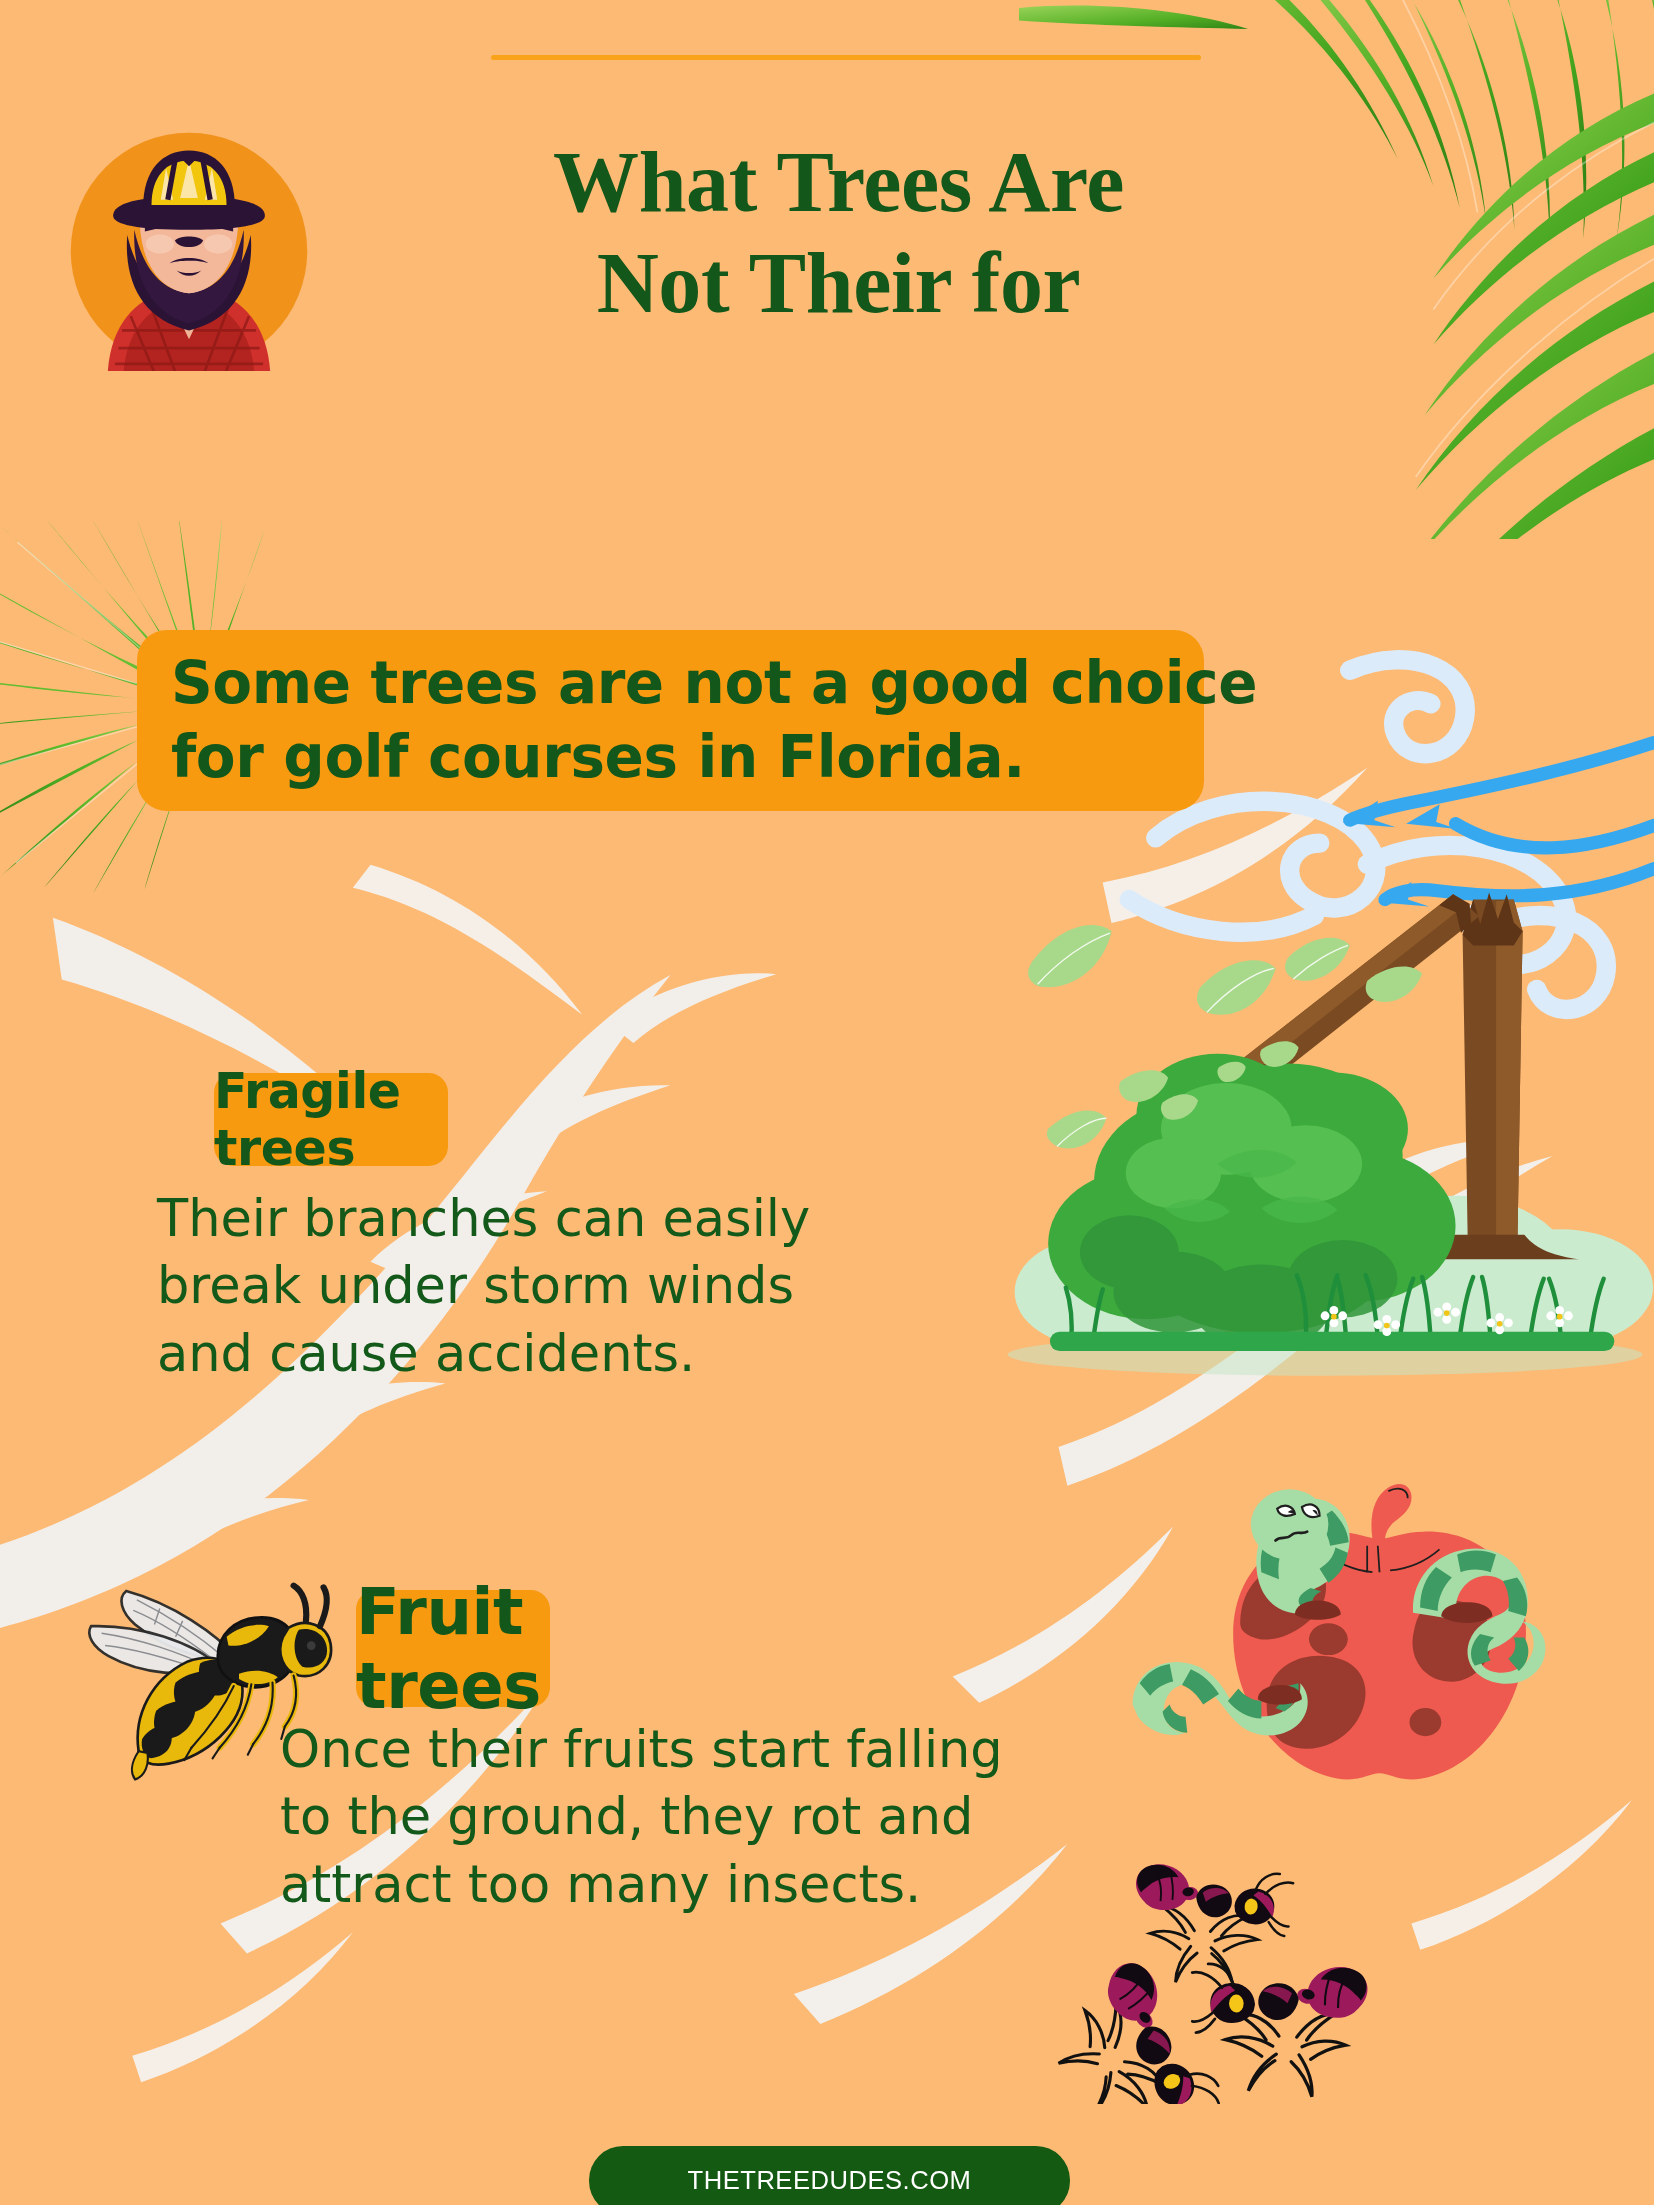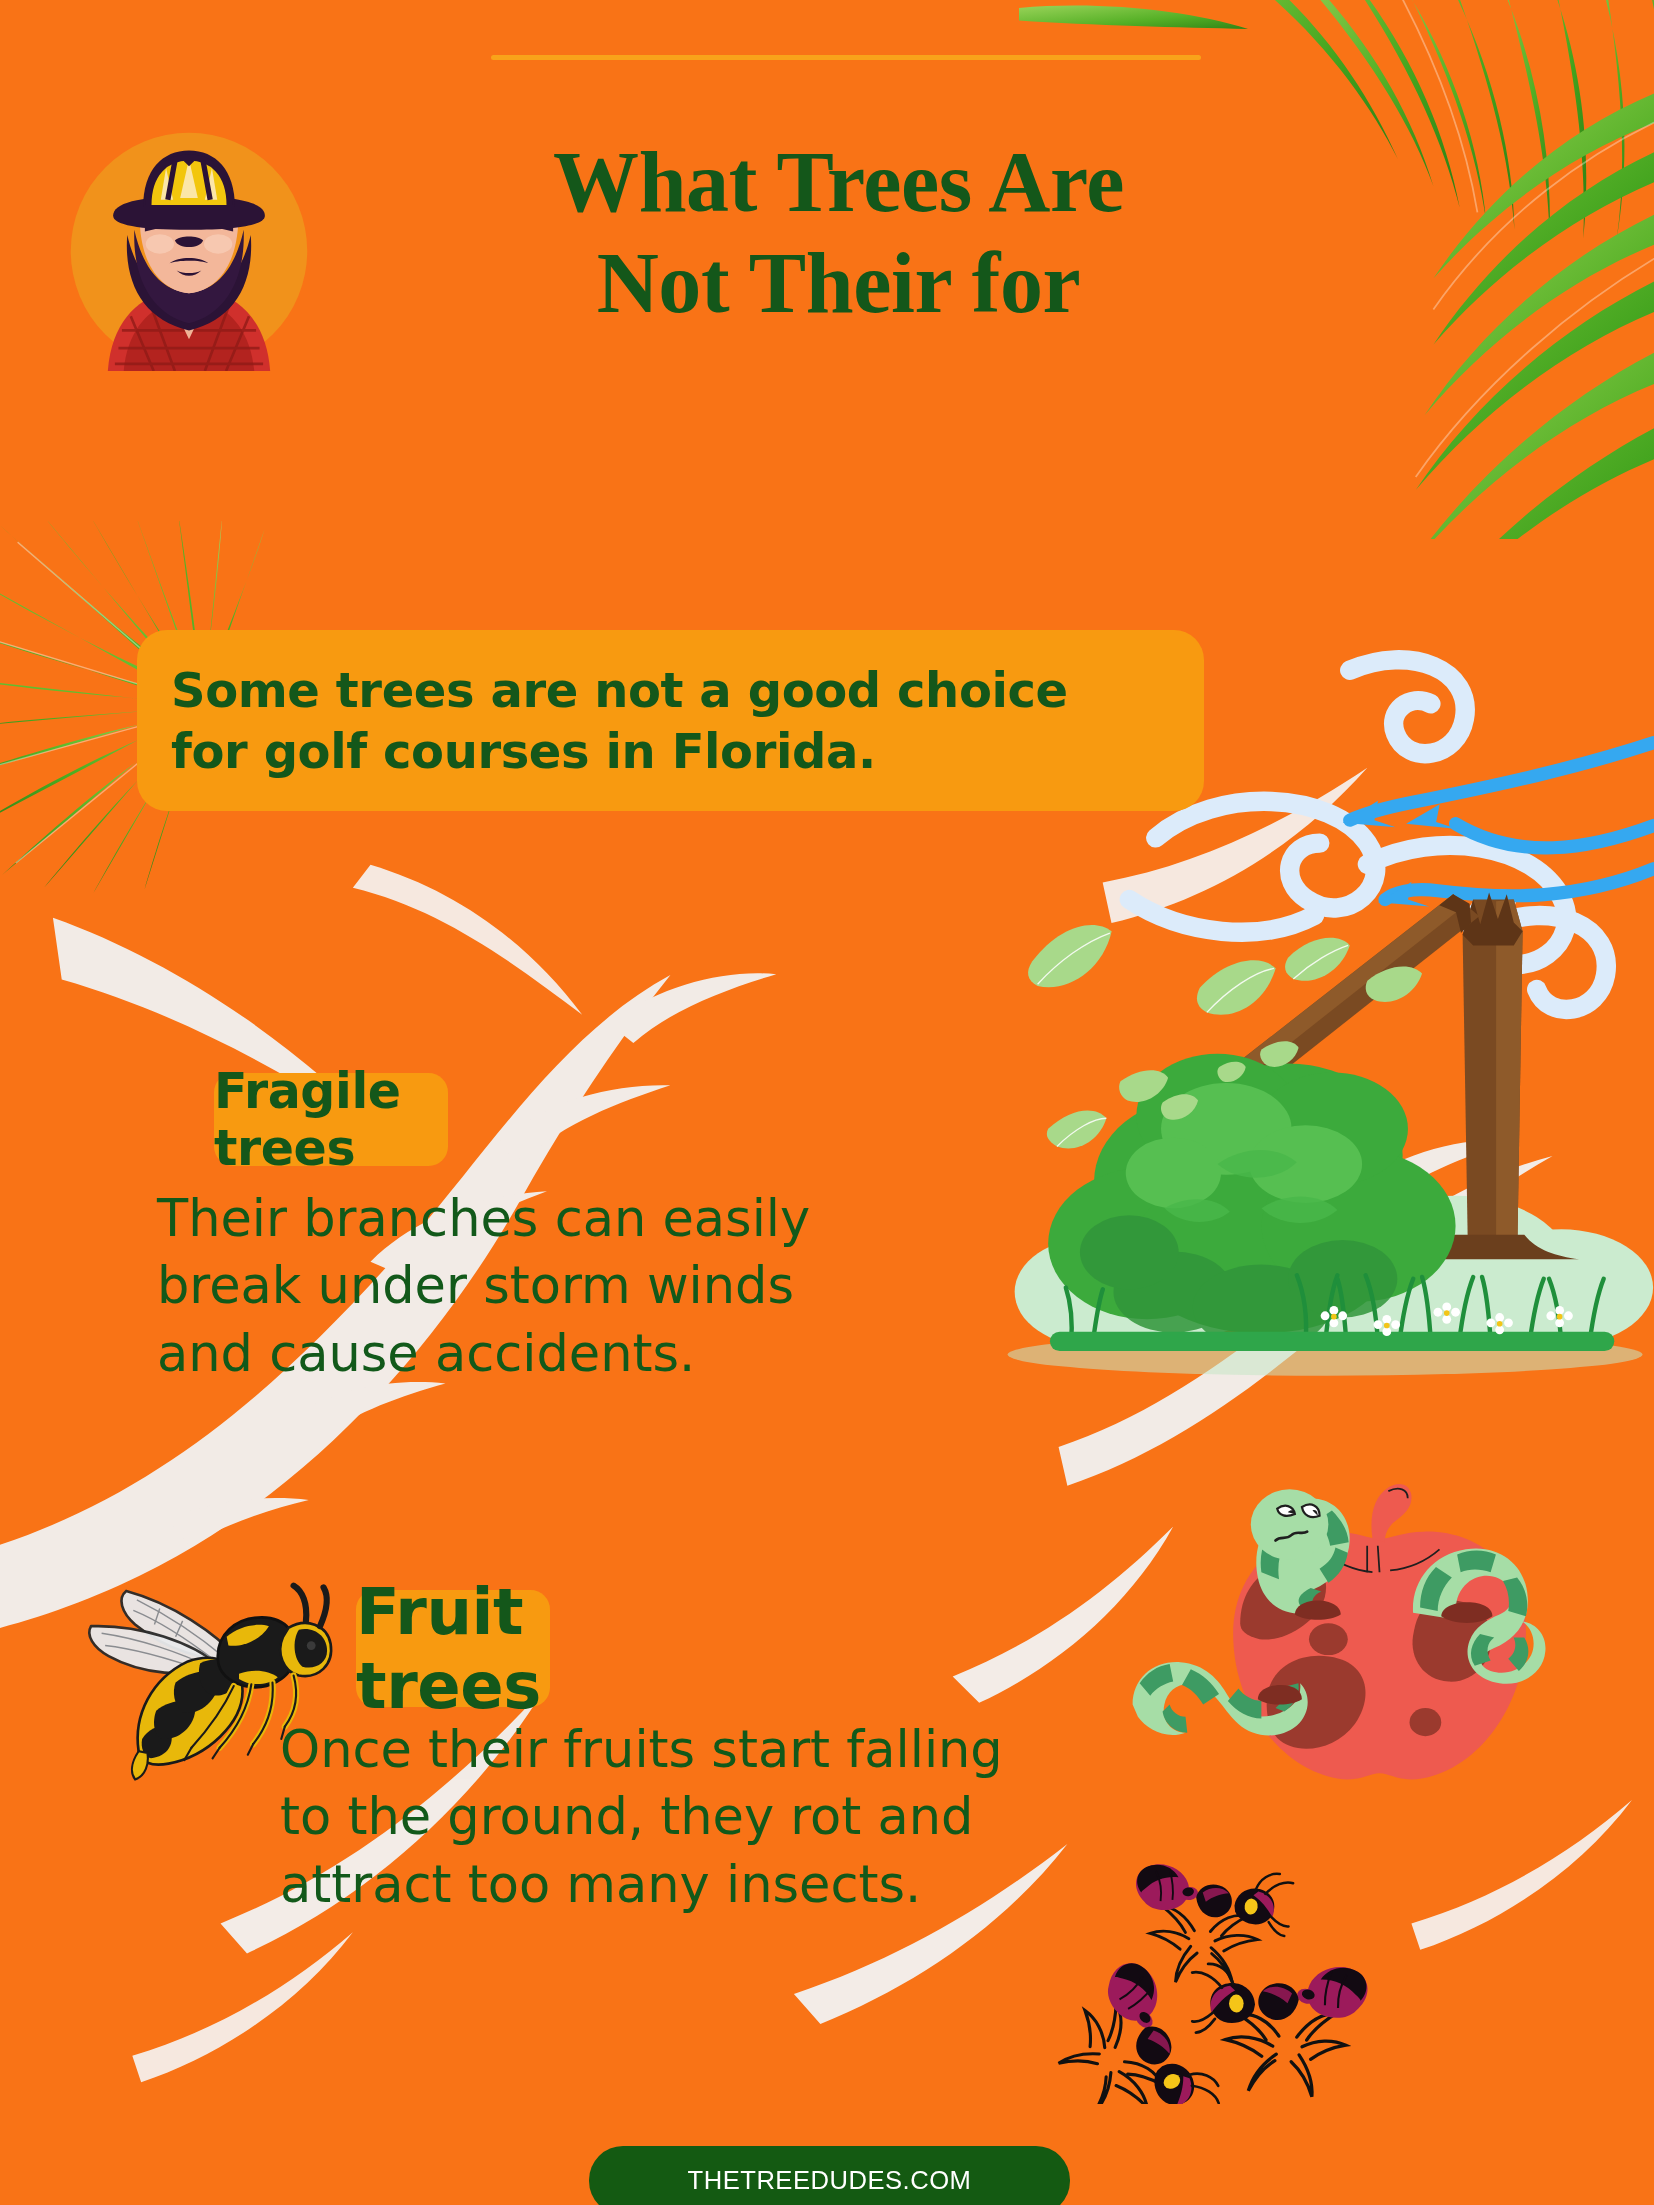--- a/index.html
+++ b/index.html
@@ -4,21 +4,21 @@
 <title>Infographic</title>
 <style>
   html,body{margin:0;padding:0;}
   body{
     width:1654px;height:2206px;
     background:#ffffff;
     font-family:"Liberation Sans", sans-serif;
     overflow:hidden;
     position:relative;
   }
-  .page{position:absolute;inset:0;width:1654px;height:2206px;overflow:hidden;background:#f97316;}
+  .page{position:absolute;inset:0;width:1654px;height:2206px;overflow:hidden;background:#fdba74;}
 
   
   .watermark{position:absolute;inset:0;pointer-events:none;z-index:0;opacity:1;}
 
   
   .palm{position:absolute;z-index:1;pointer-events:none;}
   .palm-tr{top:-26.5px;right:-35px;}
   .palm-l{top:521px;left:-62px;}
 
   
@@ -46,21 +46,21 @@
   .title .tl{display:block;white-space:nowrap;}
 
   
   .banner{
     position:absolute;left:137px;top:630px;width:1067px;height:181px;
     background:#F89A10;border-radius:30px;z-index:5;
     display:flex;align-items:center;
   }
   .banner-text{
     padding-left:34px;padding-right:26.5px;
-    color:#14571A;font-weight:bold;font-size:48px;line-height:1.26;
+    color:#14571A;font-weight:bold;font-size:58px;line-height:1.26;
     font-family:"DejaVu Sans", sans-serif;
     letter-spacing:-0.4px;
   }
   .banner-text span{display:block;white-space:nowrap;}
 
   
   .lead{
     position:absolute;left:228px;top:869px;z-index:5;
     color:#12591A;font-size:55px;font-family:"DejaVu Sans", sans-serif;
     font-weight:400;white-space:nowrap;

